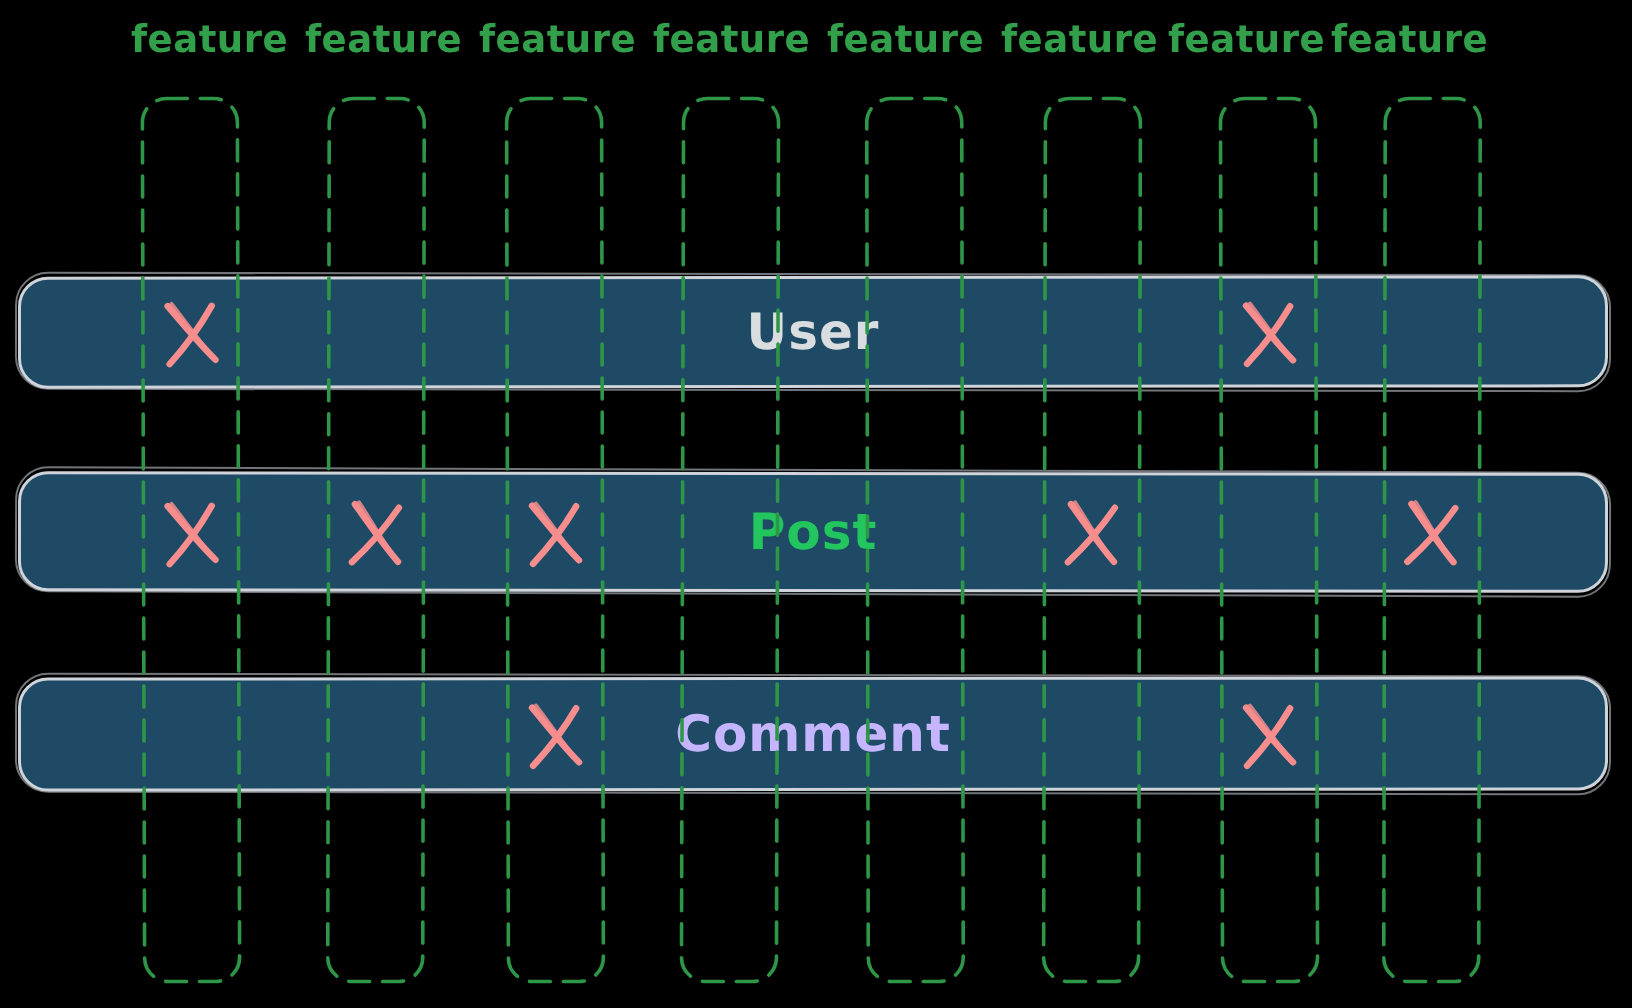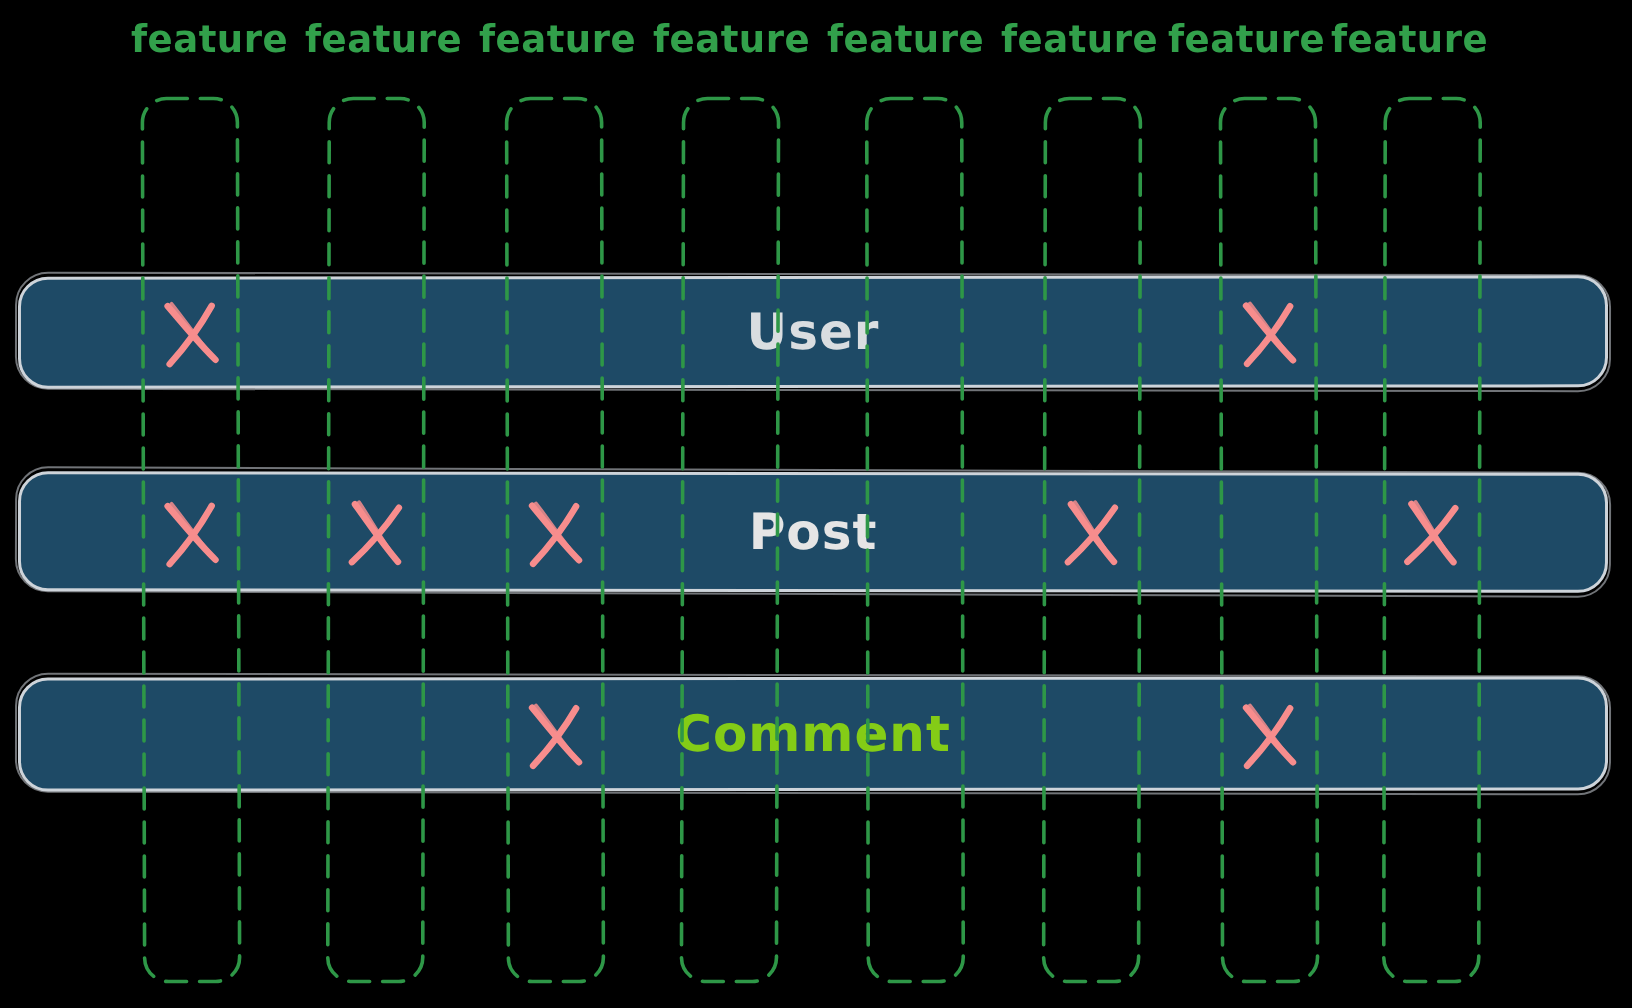--- a/index.html
+++ b/index.html
@@ -76,24 +76,24 @@
 </style>
 </head>
 <body>
 
 <div id="stage">
   <div id="rows-layer" class="layer">
       <div class="entity-row" style="top: 276px; height: 112px; background: rgb(30, 74, 102); border-color: rgb(206, 212, 218); transform: rotate(-0.05deg);">
         <span class="entity-row-label" style="color: rgb(217, 221, 224);">User</span>
       </div>
       <div class="entity-row" style="top: 472px; height: 120px; background: rgb(30, 74, 102); border-color: rgb(206, 212, 218); transform: rotate(0.06deg);">
-        <span class="entity-row-label" style="color: #e5e5e5;">Post</span>
+        <span class="entity-row-label" style="color: #22c55e;">Post</span>
       </div>
       <div class="entity-row" style="top: 677px; height: 114px; background: rgb(30, 74, 102); border-color: rgb(206, 212, 218); transform: rotate(-0.04deg);">
-        <span class="entity-row-label" style="color: #84cc16;">Comment</span>
+        <span class="entity-row-label" style="color: #c4b5fd;">Comment</span>
       </div>
     </div>
   <div id="columns-layer" class="layer">
       <div class="feature-column" style="left: 141px; transform: rotate(-0.15deg);">
         <svg width="100" height="888" viewBox="0 0 100 888">
           <rect x="2.5" y="2.5" width="95" height="883" rx="24" fill="none" stroke="#2e9747" stroke-width="3.6" stroke-dasharray="21 13" stroke-linecap="round"></rect>
         </svg>
       </div>
       <div class="feature-column" style="left: 326px; transform: rotate(0.1deg);">
         <svg width="100" height="888" viewBox="0 0 100 888">

